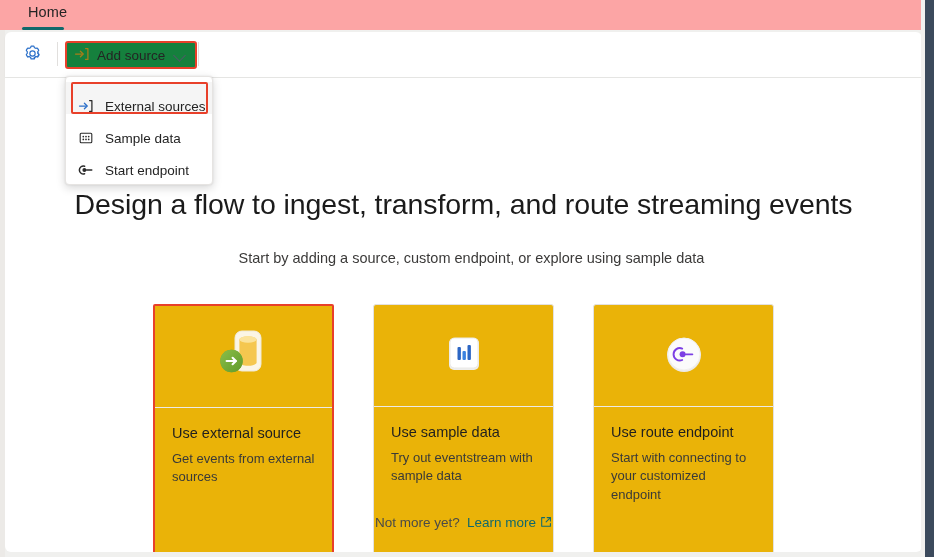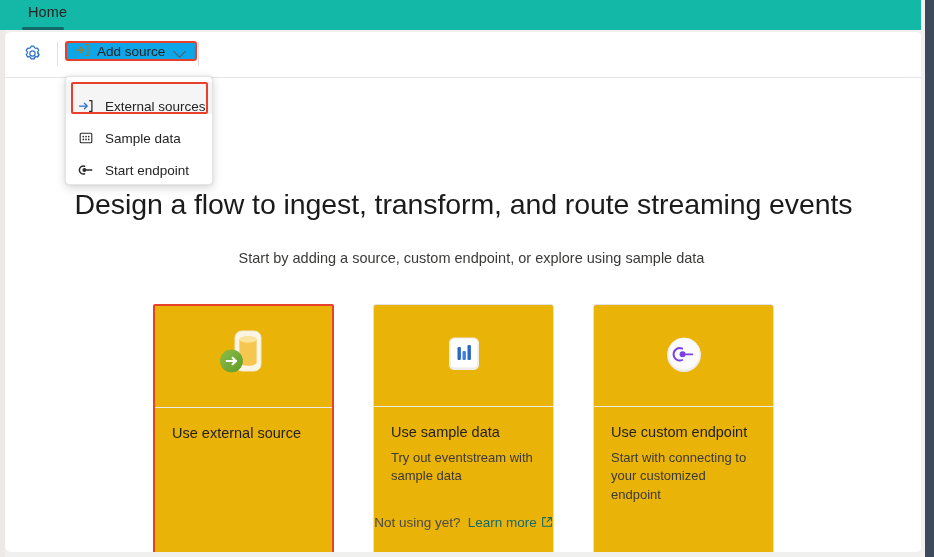--- a/index.html
+++ b/index.html
@@ -38,21 +38,21 @@
     right: 9px; top: 0;
     width: 4px; height: 557px;
     background: #f2f1ef;
   }
 
   
   .tabstrip {
     position: absolute;
     left: 0; top: 0;
     width: 925px; height: 30px;
-    background: #14b8a6;
+    background: #fca5a5;
     text-align: center;
   }
   .tab {
     position: absolute;
     left: 18px; top: 2px;
     height: 28px;
     padding: 2px 10px 0 10px;
     font-size: 14.5px;
     color: #242424;
     letter-spacing: .1px;
@@ -88,26 +88,26 @@
     position: absolute;
     left: 17px; top: 43px;
     width: 30px; height: 24px;
     display: flex; align-items: center; justify-content: center;
     cursor: pointer;
   }
 
   .add-source-btn {
     position: absolute;
     left: 65px; top: 41px;
-    height: 20px;
+    height: 28px;
     display: flex;
     align-items: center;
     gap: 7px;
     padding: 0 8px 0 7px;
-    background: #0ea5e9;
+    background: #15803d;
     border: 2px solid #e8402a;
     border-radius: 3px;
     cursor: pointer;
     font-size: 13.5px;
     color: #242424;
     white-space: nowrap;
   }
   .add-source-label { line-height: 1; padding-top: 1px; }
   .chev {
     display: inline-block;
@@ -366,20 +366,21 @@
                 <linearGradient id="g1" x1="6" y1="24" x2="29" y2="46" gradientUnits="userSpaceOnUse">
                   <stop stop-color="#8cbe49"></stop>
                     <stop offset="1" stop-color="#5f9a29"></stop>
                 </linearGradient>
               </defs>
             </svg>
           </span>
         </div>
         <div class="card-body">
           <div class="card-title">Use external source</div>
+          <div class="card-desc">Get events from external sources</div>
         </div>
       </div>
 
       <div class="card">
         <div class="card-art">
           <span>
             <svg width="56" height="56" viewBox="0 0 56 56" fill="none">
               <rect x="13" y="12" width="30" height="32" rx="5" fill="#efeeec"></rect>
               <rect x="14" y="12" width="28" height="30" rx="4.5" fill="#ffffff" stroke="#eae9e7" stroke-width="1"></rect>
               <rect x="21.5" y="21" width="3.4" height="13" rx="1.1" fill="#2c66c4"></rect>
@@ -401,29 +402,29 @@
               <circle cx="28" cy="29" r="17" fill="#eceae8"></circle>
               <circle cx="28" cy="28" r="16" fill="#ffffff"></circle>
               <circle cx="28" cy="28" r="16" fill="#fbfbfb" stroke="#f1f0ee" stroke-width="1"></circle>
               <path d="M26.2 22.6a6.2 6.2 0 1 0 0 11.4" stroke="#7c3fe4" stroke-width="1.9" stroke-linecap="round"></path>
               <circle cx="26.6" cy="28.3" r="3" fill="#7c3fe4"></circle>
               <path d="M29.8 28.3h6.6" stroke="#7c3fe4" stroke-width="1.8" stroke-linecap="round"></path>
             </svg>
           </span>
         </div>
         <div class="card-body">
-          <div class="card-title">Use custom endpoint</div>
+          <div class="card-title">Use route endpoint</div>
           <div class="card-desc">Start with connecting to your customized endpoint</div>
         </div>
       </div>
 
     </div>
 
     <div class="footnote">
-      <span>Not using yet?</span><span class="learn">Learn more</span><span class="ext-ico">
+      <span>Not more yet?</span><span class="learn">Learn more</span><span class="ext-ico">
         <svg width="12" height="12" viewBox="0 0 12 12" fill="none">
           <path d="M4.6 1.6H1.7v8.7h8.7V7.4" stroke="#11696b" stroke-width="1.05" stroke-linecap="round" stroke-linejoin="round"></path>
           <path d="M7.1 1.6h3.3v3.3" stroke="#11696b" stroke-width="1.05" stroke-linecap="round" stroke-linejoin="round"></path>
           <path d="M10.2 1.8 6.1 5.9" stroke="#11696b" stroke-width="1.05" stroke-linecap="round"></path>
         </svg>
       </span>
     </div>
 
   </div>
 

